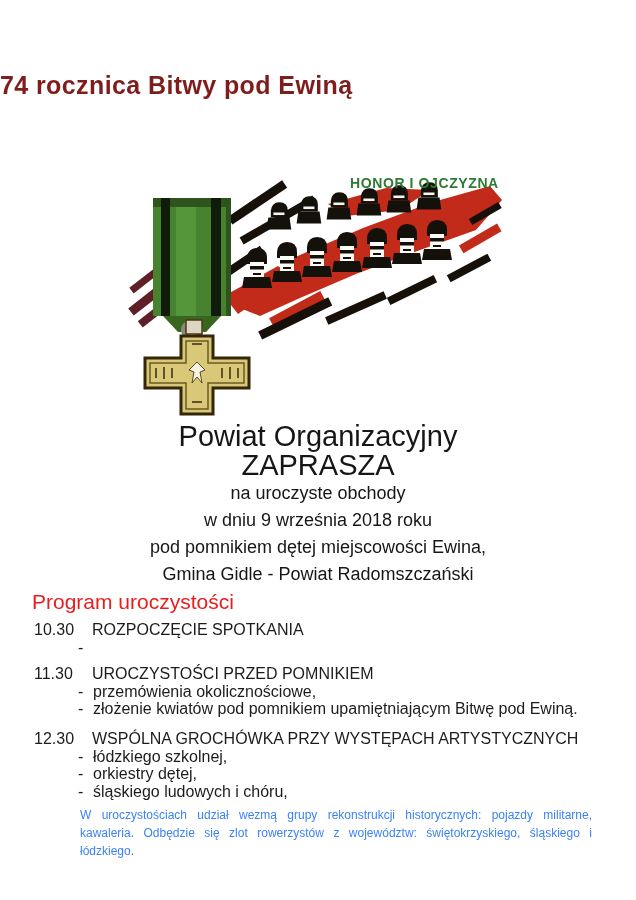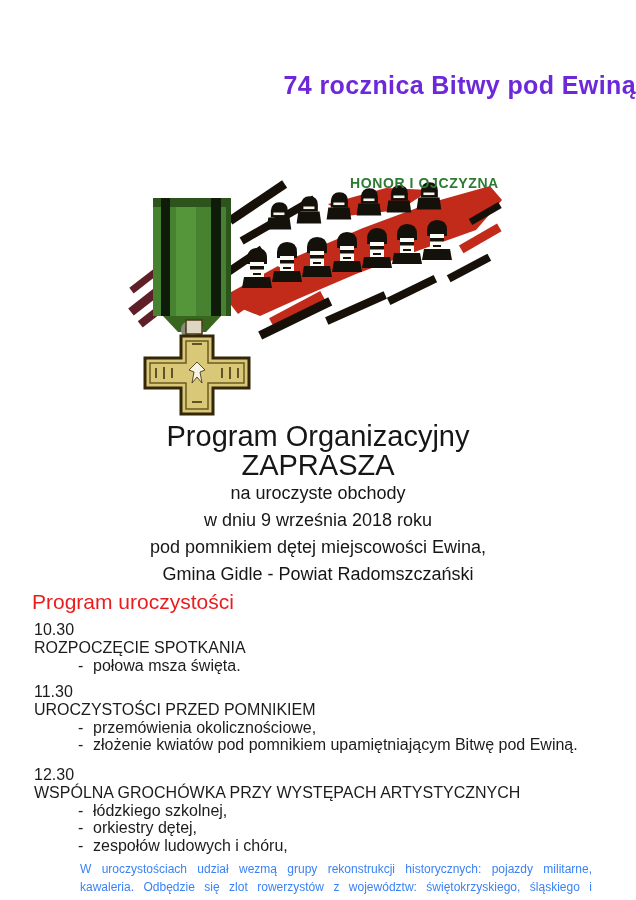--- a/index.html
+++ b/index.html
@@ -2,36 +2,36 @@
 <html lang="pl"><head>
 <meta charset="utf-8">
 <style>
   html,body{margin:0;padding:0;}
   body{
     width:636px;height:900px;overflow:hidden;background:#ffffff;
     font-family:"Liberation Sans","DejaVu Sans",sans-serif;color:#1b1b1b;
     position:relative;
   }
   .page-title{
-    margin:70px 0 0 0;text-align:right;
-    font-size:25px;font-weight:bold;color:#6d28d9;letter-spacing:.4px;line-height:30px;
+    margin:70px 0 0 0;text-align:left;
+    font-size:25px;font-weight:bold;color:#7f1d1d;letter-spacing:.4px;line-height:30px;
   }
   .emblem-wrap{width:380px;height:272px;margin:46px auto 0 auto;text-align:center;}
   .emblem-wrap svg{display:block;}
   .invitation{text-align:center;margin-top:4px;color:#161616;}
   .inv-large{font-size:29px;line-height:29px;}
   .inv-small{font-size:18px;line-height:27px;}
   .program-heading{
     color:#ea1c1c;font-size:21px;line-height:23px;
     margin:2px 0 0 32px;font-weight:normal;
   }
   .program{margin-left:34px;font-size:16px;color:#1c1c1c;}
   .program-item{margin-top:8px;}
   .program-item.gap{margin-top:12px;}
-  .item-head{display:flex;line-height:18px;flex-direction:column;}
+  .item-head{display:flex;line-height:18px;}
   .item-time{width:58px;flex:none;}
   .detail{display:flex;line-height:17.5px;}
   .detail .dash{margin-left:44px;width:15px;flex:none;}
   .program-footer{
     margin:6px 44px 0 80px;font-size:12px;line-height:18px;
     text-align:justify;color:#3b82f6;
   }
 </style>
 </head>
 <body>
@@ -123,40 +123,39 @@
         <line x1="110" y1="222" x2="110" y2="232"></line>
         <line x1="64" y1="198" x2="74" y2="198"></line>
         <line x1="64" y1="256" x2="74" y2="256"></line>
       </g>
       <path d="M69,216 L77,224 L72,226 L74,237 L69,231 L64,237 L66,226 L61,224 Z" fill="#f7f3e2" stroke="#332708" stroke-width="0.8"></path>
     </g>
   </svg>
 </div>
 
 <div class="invitation">
-  <div class="inv-large">Program Organizacyjny</div>
+  <div class="inv-large">Powiat Organizacyjny</div>
   <div class="inv-large">ZAPRASZA</div>
   <div class="inv-small">na uroczyste obchody</div>
   <div class="inv-small">w dniu 9 września 2018 roku</div>
   <div class="inv-small">pod pomnikiem dętej miejscowości Ewina,</div>
   <div class="inv-small">Gmina Gidle - Powiat Radomszczański</div>
 </div>
 
 <h2 class="program-heading">Program uroczystości</h2>
 
 <div class="program">
 
   <div class="program-item">
     <div class="item-head">
       <span class="item-time">10.30</span>
       <span class="item-title">ROZPOCZĘCIE SPOTKANIA</span>
     </div>
     <div class="detail">
       <span class="dash">-</span>
-      <span>połowa msza święta.</span>
     </div>
   </div>
 
   <div class="program-item">
     <div class="item-head">
       <span class="item-time">11.30</span>
       <span class="item-title">UROCZYSTOŚCI PRZED POMNIKIEM</span>
     </div>
     <div class="detail">
       <span class="dash">-</span>
@@ -176,19 +175,19 @@
     <div class="detail">
       <span class="dash">-</span>
       <span>łódzkiego szkolnej,</span>
     </div>
     <div class="detail">
       <span class="dash">-</span>
       <span>orkiestry dętej,</span>
     </div>
     <div class="detail">
       <span class="dash">-</span>
-      <span>zespołów ludowych i chóru,</span>
+      <span>śląskiego ludowych i chóru,</span>
     </div>
   </div>
 
 </div>
 
 <p class="program-footer">W uroczystościach udział wezmą grupy rekonstrukcji historycznych: pojazdy militarne, kawaleria. Odbędzie się zlot rowerzystów z województw: świętokrzyskiego, śląskiego i łódzkiego.</p>
 
 </body></html>

